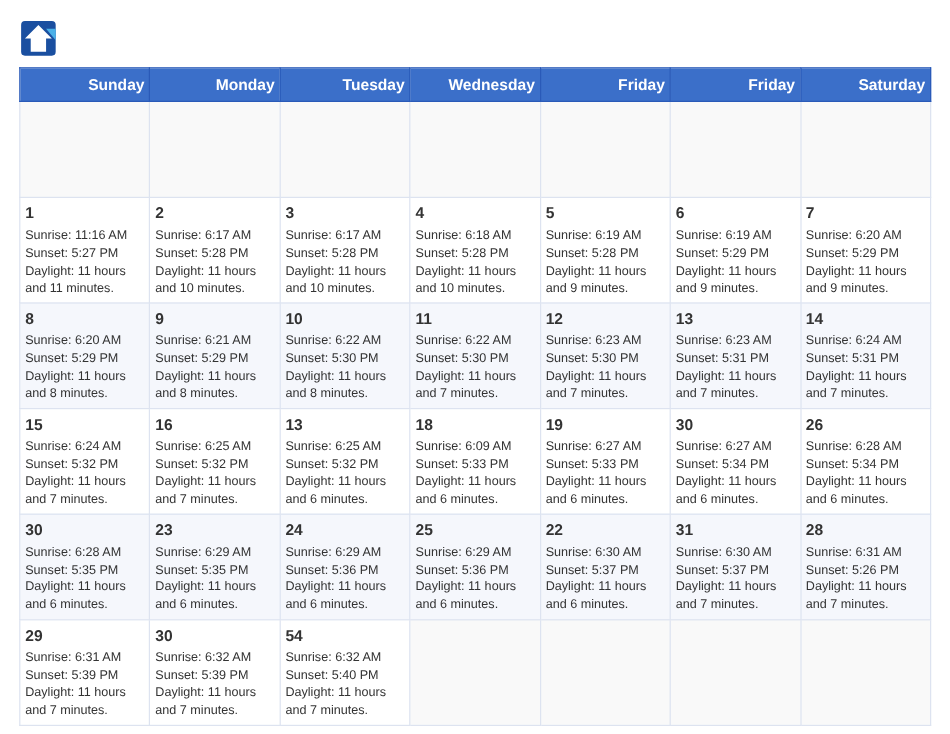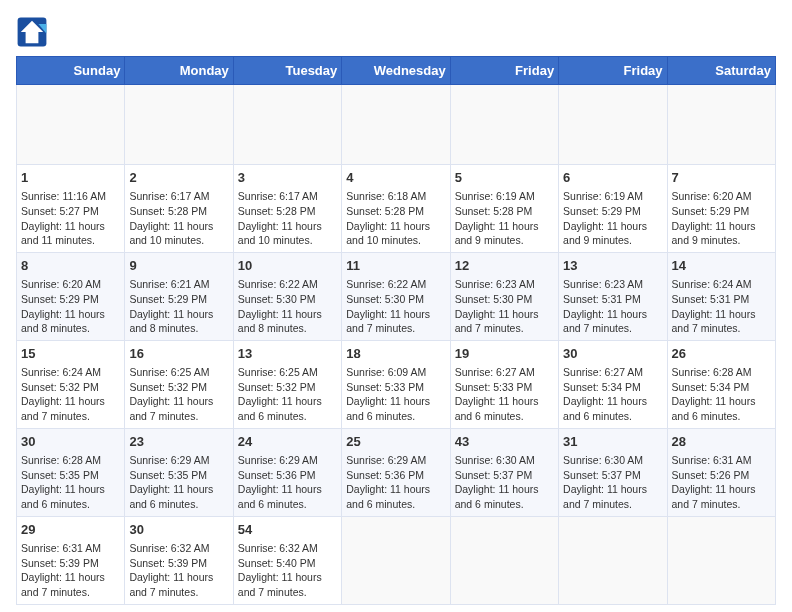--- a/index.html
+++ b/index.html
@@ -155,21 +155,21 @@
         <td><span class="day-num">18</span><span>Sunrise: 6:09 AM</span><br><span>Sunset: 5:33 PM</span><br><span>Daylight: 11 hours and 6 minutes.</span></td>
         <td><span class="day-num">19</span><span>Sunrise: 6:27 AM</span><br><span>Sunset: 5:33 PM</span><br><span>Daylight: 11 hours and 6 minutes.</span></td>
         <td><span class="day-num">30</span><span>Sunrise: 6:27 AM</span><br><span>Sunset: 5:34 PM</span><br><span>Daylight: 11 hours and 6 minutes.</span></td>
         <td><span class="day-num">26</span><span>Sunrise: 6:28 AM</span><br><span>Sunset: 5:34 PM</span><br><span>Daylight: 11 hours and 6 minutes.</span></td>
       </tr>
       <tr>
         <td><span class="day-num">30</span><span>Sunrise: 6:28 AM</span><br><span>Sunset: 5:35 PM</span><br><span>Daylight: 11 hours and 6 minutes.</span></td>
         <td><span class="day-num">23</span><span>Sunrise: 6:29 AM</span><br><span>Sunset: 5:35 PM</span><br><span>Daylight: 11 hours and 6 minutes.</span></td>
         <td><span class="day-num">24</span><span>Sunrise: 6:29 AM</span><br><span>Sunset: 5:36 PM</span><br><span>Daylight: 11 hours and 6 minutes.</span></td>
         <td><span class="day-num">25</span><span>Sunrise: 6:29 AM</span><br><span>Sunset: 5:36 PM</span><br><span>Daylight: 11 hours and 6 minutes.</span></td>
-        <td><span class="day-num">43</span><span>Sunrise: 6:30 AM</span><br><span>Sunset: 5:37 PM</span><br><span>Daylight: 11 hours and 6 minutes.</span></td>
+        <td><span class="day-num">22</span><span>Sunrise: 6:30 AM</span><br><span>Sunset: 5:37 PM</span><br><span>Daylight: 11 hours and 6 minutes.</span></td>
         <td><span class="day-num">31</span><span>Sunrise: 6:30 AM</span><br><span>Sunset: 5:37 PM</span><br><span>Daylight: 11 hours and 7 minutes.</span></td>
         <td><span class="day-num">28</span><span>Sunrise: 6:31 AM</span><br><span>Sunset: 5:26 PM</span><br><span>Daylight: 11 hours and 7 minutes.</span></td>
       </tr>
       <tr>
         <td><span class="day-num">29</span><span>Sunrise: 6:31 AM</span><br><span>Sunset: 5:39 PM</span><br><span>Daylight: 11 hours and 7 minutes.</span></td>
         <td><span class="day-num">30</span><span>Sunrise: 6:32 AM</span><br><span>Sunset: 5:39 PM</span><br><span>Daylight: 11 hours and 7 minutes.</span></td>
         <td><span class="day-num">54</span><span>Sunrise: 6:32 AM</span><br><span>Sunset: 5:40 PM</span><br><span>Daylight: 11 hours and 7 minutes.</span></td>
         <td class="empty-cell"></td>
         <td class="empty-cell"></td>
         <td class="empty-cell"></td>

